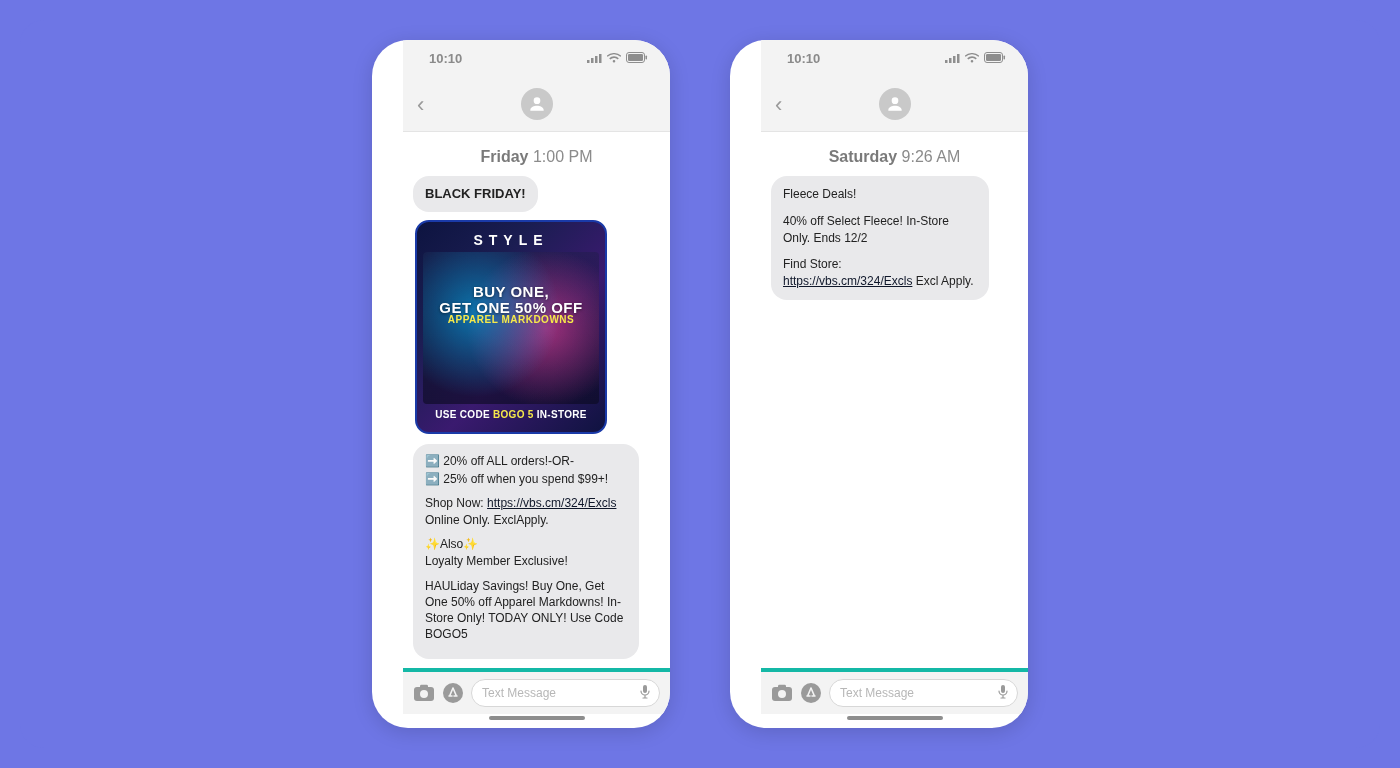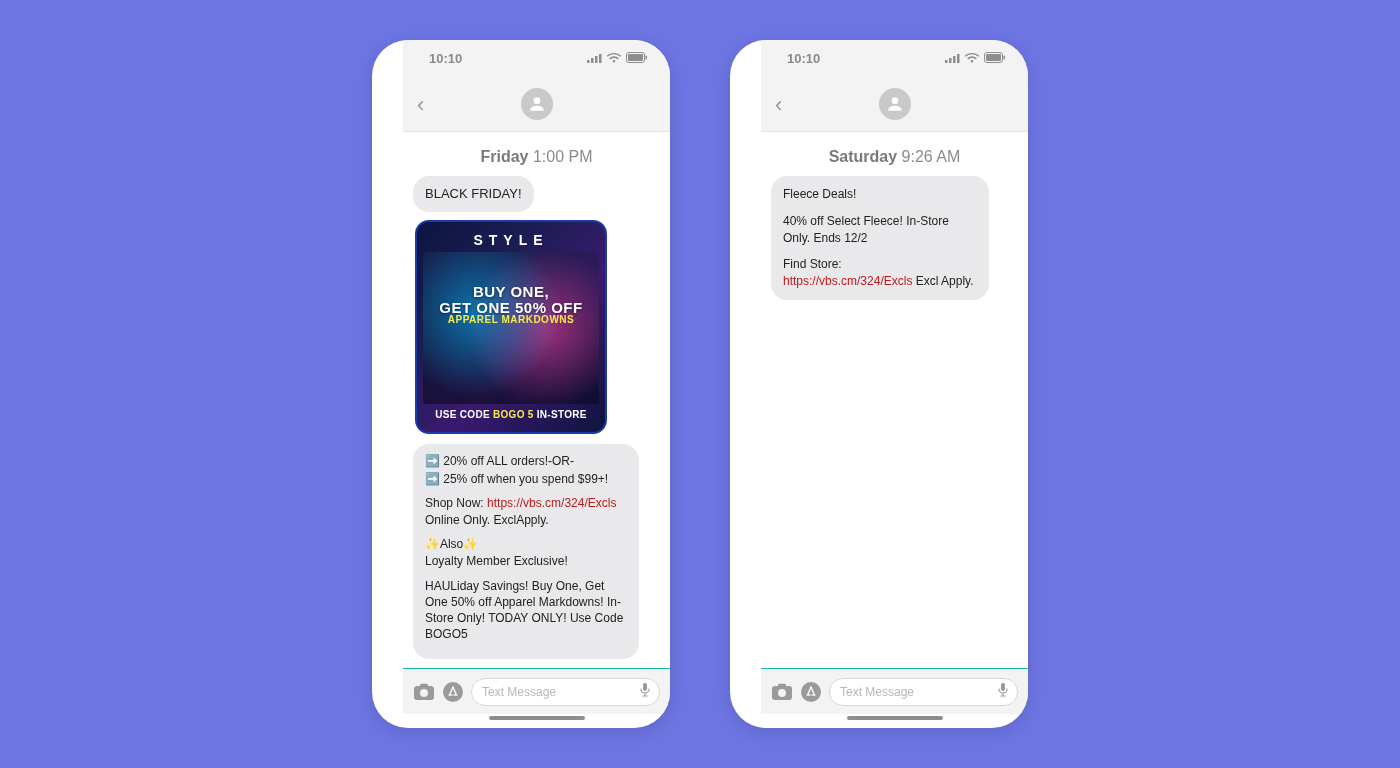--- a/index.html
+++ b/index.html
@@ -90,21 +90,21 @@
   border-radius: 16px;
   padding: 9px 12px;
   font-size: 12px;
   color: #222;
   max-width: 230px;
   margin-bottom: 8px;
   position: relative;
   line-height: 1.35;
 }
 .bubble.tight { display:inline-block; }
-.bubble .title { font-weight: 400; font-size: 13px; text-align: center; }
+.bubble .title { font-weight: 700; font-size: 13px; text-align: center; }
 .promo-card {
   width: 192px;
   height: 214px;
   border-radius: 14px;
   border: 2px solid #1a3aa8;
   background: linear-gradient(135deg, #0d1440 0%, #1b1d52 30%, #3a1a6f 60%, #0f1340 100%);
   position: relative;
   overflow: hidden;
   margin: 0 0 10px 2px;
   color: #fff;
@@ -155,26 +155,26 @@
   bottom: 12px;
   width: 100%;
   text-align: center;
   font-size: 10px;
   font-weight: 600;
   letter-spacing: 0.3px;
 }
 .promo-code .code { color: #f6e94a; font-weight: 800; }
 .msg-body p { margin-bottom: 8px; }
 .msg-body .row { white-space: pre-wrap; }
-.link { color: #b91c1c; }
+.link { color: #0f172a; text-decoration: underline; }
 .bold { font-weight: 400; }
 .input-bar {
   height: 46px;
   background: #f3f3f3;
-  border-top: 1px solid #14b8a6;
+  border-top: 4px solid #14b8a6;
   display: flex;
   align-items: center;
   padding: 0 10px;
   gap: 8px;
 }
 .icon-btn {
   color: #8d8d8d;
   display:flex; align-items:center; justify-content:center;
 }
 .text-input {

